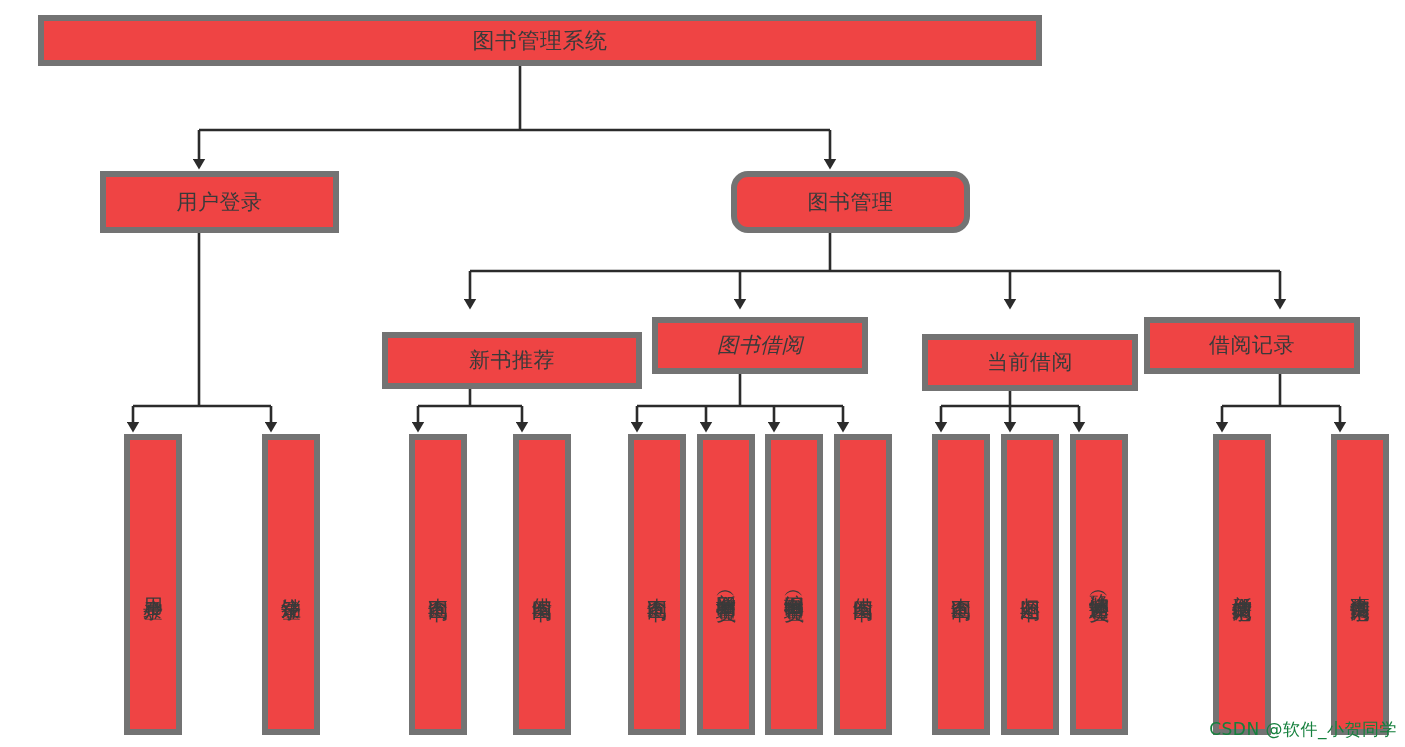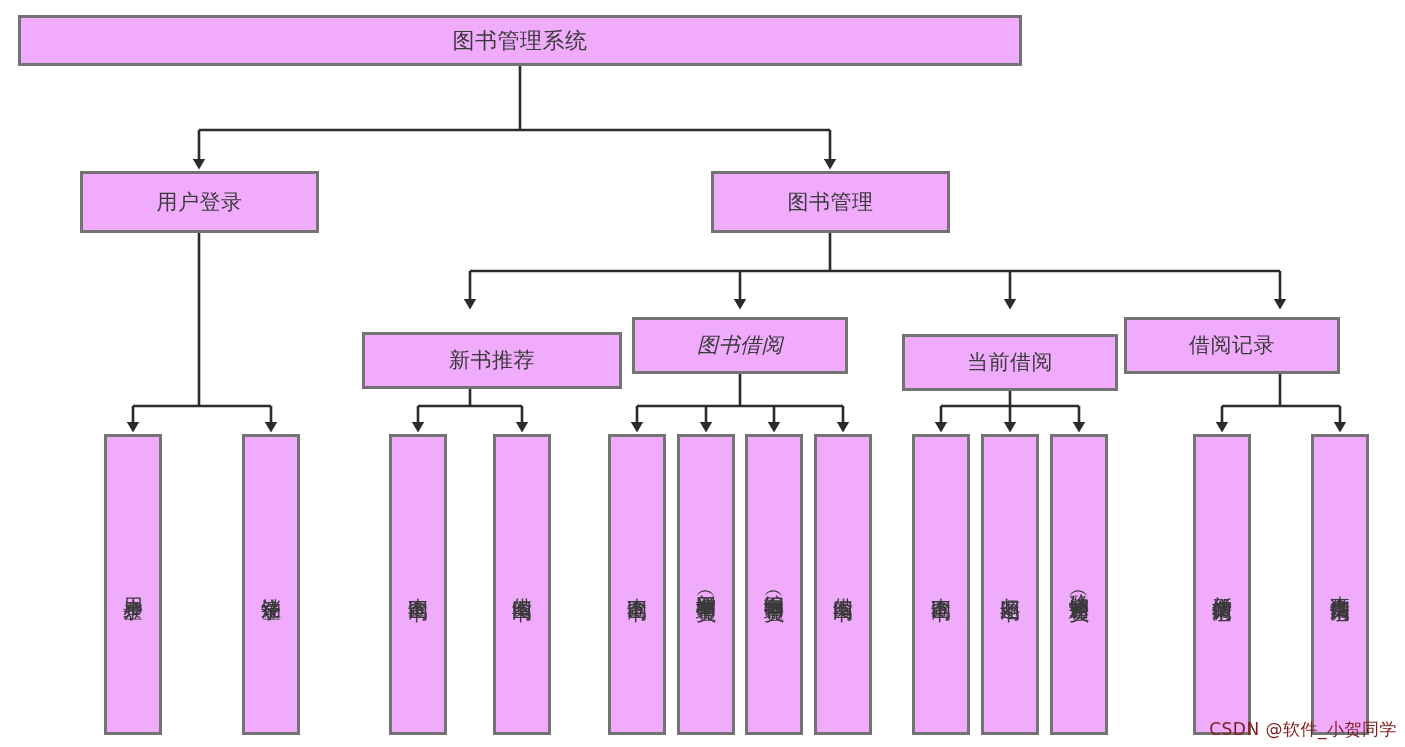--- a/index.html
+++ b/index.html
@@ -22,26 +22,27 @@
     position: absolute;
     left: 0;
     top: 0;
     width: 1405px;
     height: 747px;
     pointer-events: none;
   }
   .node {
     position: absolute;
     box-sizing: border-box;
-    background: #f0abfc;
-    border: 3px solid #737373;
+    background: #ef4444;
+    border: 6px solid #737373;
     display: flex;
     align-items: center;
     justify-content: center;
     color: #2b2b2b;
+    margin-left: 20px;
   }
   .node .label {
     display: block;
     text-align: center;
     line-height: 1.18;
     color: #3a3a3a;
   }
   
   .node.h .label {
     font-size: 21px;
@@ -63,21 +64,21 @@
     line-height: 1.05;
     letter-spacing: 1.5px;
     white-space: nowrap;
     max-height: 100%;
   }
   .watermark {
     position: absolute;
     right: 8px;
     bottom: 6px;
     font-size: 17px;
-    color: #7f1d1d;
+    color: #15803d;
     letter-spacing: 0.5px;
     white-space: nowrap;
     font-family: "DejaVu Sans", "Liberation Sans", sans-serif;
   }
 </style>
 </head>
 <body>
 
 <div id="canvas">
 
@@ -132,21 +133,21 @@
     </g>
   </svg>
 
   <div class="node h root" style="left:18px; top:15px; width:1004px; height:51px;">
     <span class="label">图书管理系统</span>
   </div>
 
   <div class="node h" style="left:80px; top:171px; width:239px; height:62px;">
     <span class="label">用户登录</span>
   </div>
-  <div class="node h" style="left:711px; top:171px; width:239px; height:62px;">
+  <div class="node h" style="left:711px; top:171px; width:239px; height:62px;border-radius:17px;">
     <span class="label">图书管理</span>
   </div>
 
   <div class="node h" style="left:362px; top:332px; width:260px; height:57px;">
     <span class="label">新书推荐</span>
   </div>
   <div class="node h" style="left:632px; top:317px; width:216px; height:57px;font-style:italic;">
     <span class="label">图书借阅</span>
   </div>
   <div class="node h" style="left:902px; top:334px; width:216px; height:57px;">

